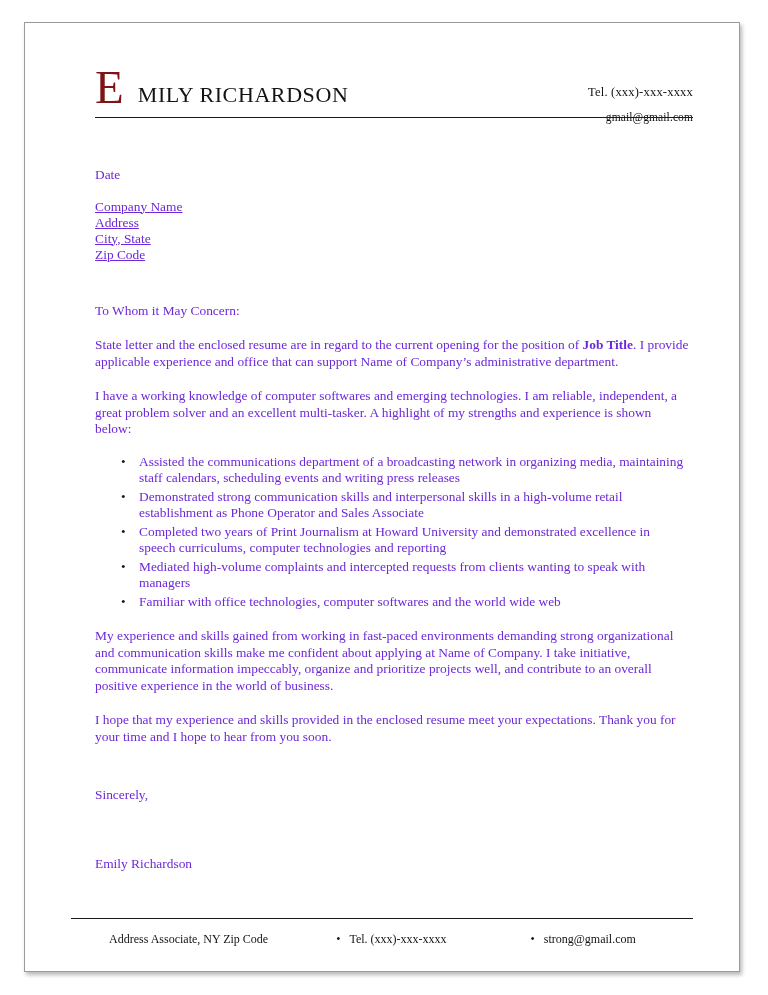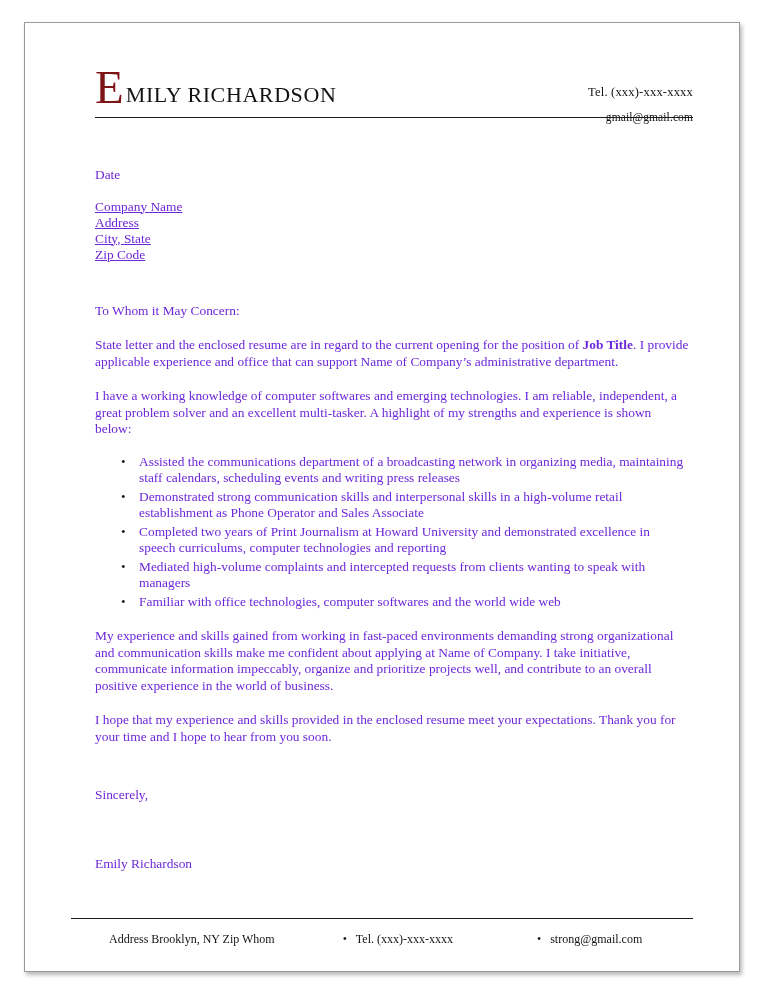--- a/index.html
+++ b/index.html
@@ -58,21 +58,21 @@
     line-height: 40px;
     color: #7e1416;
     font-weight: 400;
     letter-spacing: 0px;
   }
   .name-rest {
     font-family: "Liberation Serif", serif;
     font-size: 22px;
     letter-spacing: 0.6px;
     color: #131313;
-    margin-left: 2px;
+    margin-left: 14px;
     position: relative;
     top: -1px;
   }
   .contact-line1 {
     position: absolute;
     right: 0;
     top: 36px;
     font-size: 12.5px;
     letter-spacing: 0.2px;
     color: #131313;
@@ -215,21 +215,21 @@
         <div class="sincerely">Sincerely,</div>
 
         <div class="signature">Emily Richardson</div>
 
       </div>
     </div>
 
     <div class="rule-bottom"></div>
 
     <div class="footer">
-      <span class="f-item f-addr">Address Brooklyn, NY  Zip Whom</span>
+      <span class="f-item f-addr">Address Associate, NY  Zip Code</span>
       <span class="f-item f-tel">
         <span class="f-dot">•</span>
         <span>Tel. (xxx)-xxx-xxxx</span>
       </span>
       <span class="f-item f-mail">
         <span class="f-dot">•</span>
         <span>strong@gmail.com</span>
       </span>
     </div>
 

